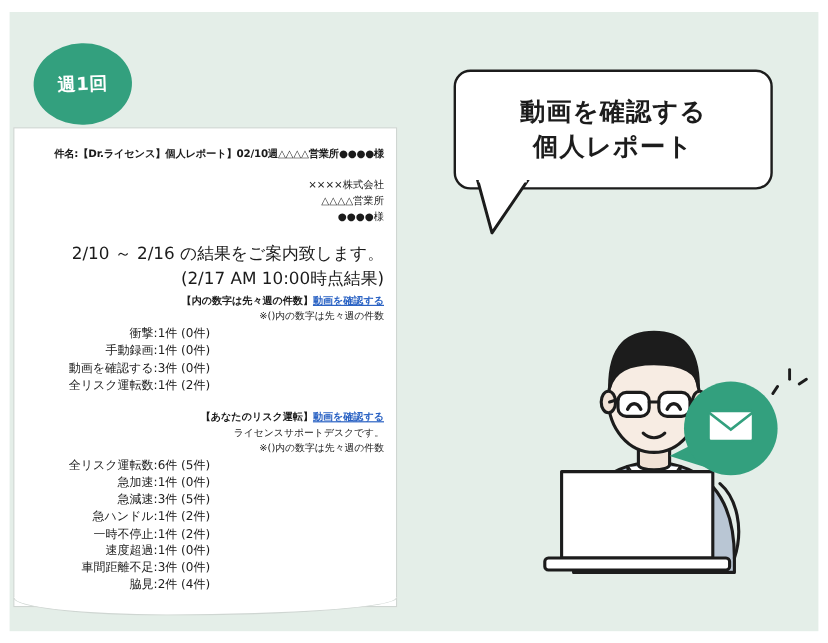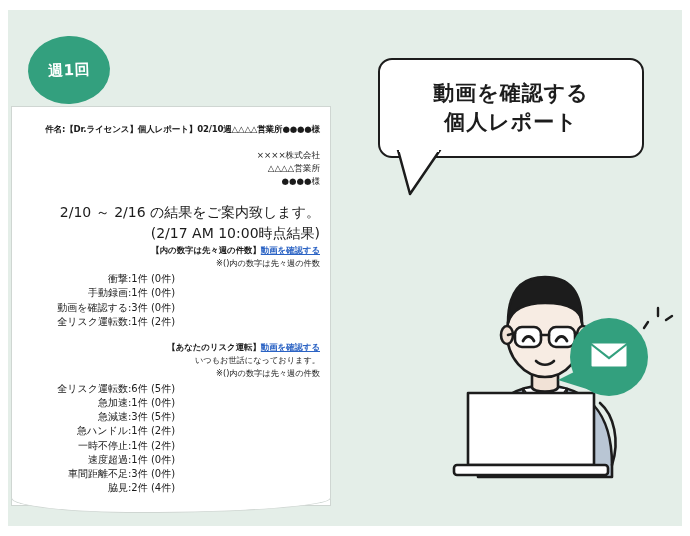--- a/index.html
+++ b/index.html
@@ -243,21 +243,21 @@
         </li>
         <li class="row">
           <span class="lbl">全リスク運転数</span>
           <span class="val">:1件 (2件)</span>
         </li>
       </ul>
 
       <div class="sec-title">
         <span>【あなたのリスク運転】</span><span class="link">動画を確認する</span>
       </div>
-      <div class="sub-note">いつもお世話になっております。</div>
+      <div class="sub-note">ライセンスサポートデスクです。</div>
       <div class="note">※()内の数字は先々週の件数</div>
       <ul class="rows">
         <li class="row">
           <span class="lbl">全リスク運転数</span>
           <span class="val">:6件 (5件)</span>
         </li>
         <li class="row">
           <span class="lbl">急加速</span>
           <span class="val">:1件 (0件)</span>
         </li>

